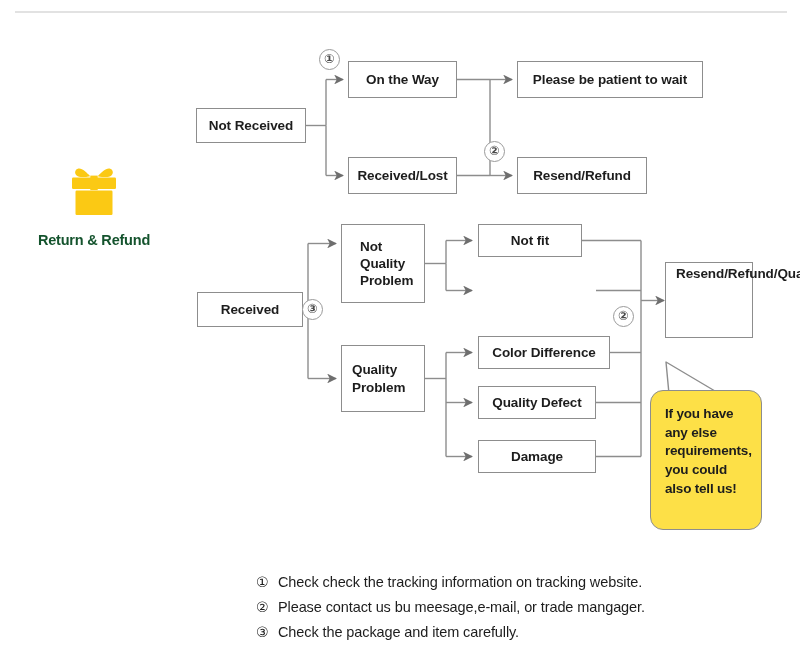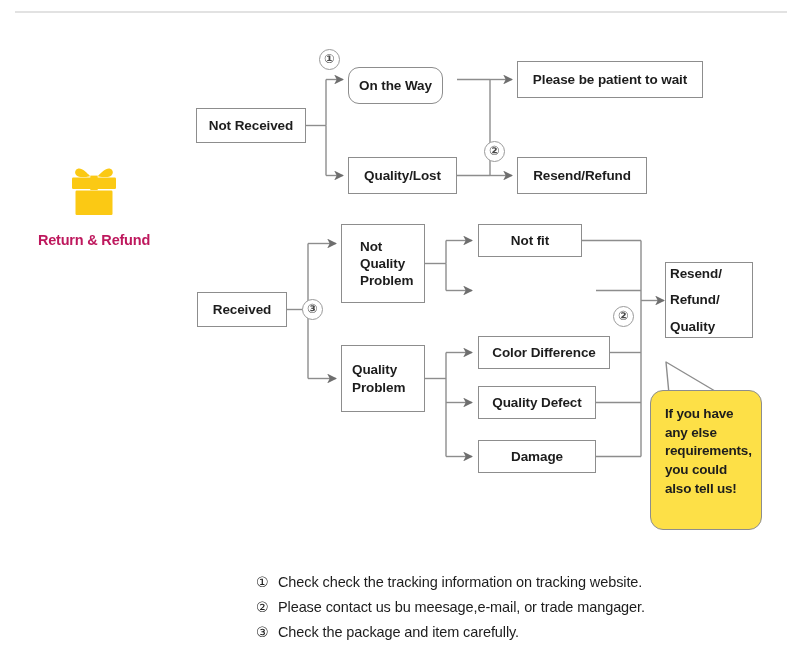--- a/index.html
+++ b/index.html
@@ -85,21 +85,21 @@
     text-align: center;
   }
   .gift-icon {
     display: block;
     margin: 0 auto;
   }
   .gift-caption {
     margin-top: 12px;
     font-size: 14.5px;
     font-weight: bold;
-    color: #be185d;
+    color: #14532d;
     letter-spacing: -0.2px;
     white-space: nowrap;
   }
 
   
   .bubble {
     position: absolute;
     left: 650px;
     top: 390px;
     width: 112px;
@@ -211,33 +211,33 @@
         <rect x="5" y="17.5" width="44" height="11.5" rx="1.2"></rect>
         <rect x="8.5" y="30.5" width="37" height="24.5" rx="1.2"></rect>
         <rect x="23.3" y="15.6" width="7.4" height="14.5"></rect>
       </g>
     </svg>
     <div class="gift-caption">Return &amp; Refund</div>
   </div>
 
   <div class="node" style="left:196px; top:108px; width:110px; height:35px;">Not Received</div>
 
-  <div class="node" style="left:348px; top:67px; width:95px; height:37px;border-radius:11px;">On the Way</div>
-
-  <div class="node" style="left:348px; top:157px; width:109px; height:37px;">Quality/Lost</div>
+  <div class="node" style="left:348px; top:61px; width:109px; height:37px;">On the Way</div>
+
+  <div class="node" style="left:348px; top:157px; width:109px; height:37px;">Received/Lost</div>
 
   <div class="node" style="left:517px; top:61px; width:186px; height:37px;">Please be patient to wait</div>
 
   <div class="node" style="left:517px; top:157px; width:130px; height:37px;">Resend/Refund</div>
 
   <div class="circle-num" style="left:319px; top:49px;">①</div>
 
   <div class="circle-num" style="left:484px; top:141px;">②</div>
 
-  <div class="node" style="left:197px; top:292px; width:90px; height:35px;text-align:right;">Received</div>
+  <div class="node" style="left:197px; top:292px; width:106px; height:35px;text-align:right;">Received</div>
 
   <div class="circle-num" style="left:302px; top:299px;">③</div>
 
   <div class="node" style="left:341px; top:224px; width:84px; height:79px;
               flex-direction:column; justify-content:center; align-items:flex-start; padding-left:18px; text-align:left;">
       <div>Not</div>
       <div>Quality</div>
       <div>Problem</div>
     </div>
 
@@ -252,21 +252,21 @@
 
   <div class="node" style="left:478px; top:336px; width:132px; height:33px;">Color Difference</div>
 
   <div class="node" style="left:478px; top:386px; width:118px; height:33px;">Quality Defect</div>
 
   <div class="node" style="left:478px; top:440px; width:118px; height:33px;">Damage</div>
 
   <div class="circle-num" style="left:613px; top:306px;">②</div>
 
   <div class="node" style="left:665px; top:262px; width:88px; height:76px;
-              flex-direction:column; justify-content:space-between; align-items:flex-start; padding-left:4px; text-align:left;">
+              flex-direction:row; justify-content:flex-start; align-items:flex-start; padding-left:10px; text-align:left;">
       <div>Resend/</div>
       <div>Refund/</div>
       <div>Quality</div>
     </div>
 
   <svg id="bubble-tail" viewBox="0 0 90 50" xmlns="http://www.w3.org/2000/svg">
     <path d="M 22 4 L 25 36 L 76 36 Z" fill="#ffffff" stroke="#8d8d8d" stroke-width="1.4" stroke-linejoin="round"></path>
     <path d="M 15 36 L 86 36" stroke="#ffffff" stroke-width="3"></path>
   </svg>
 

